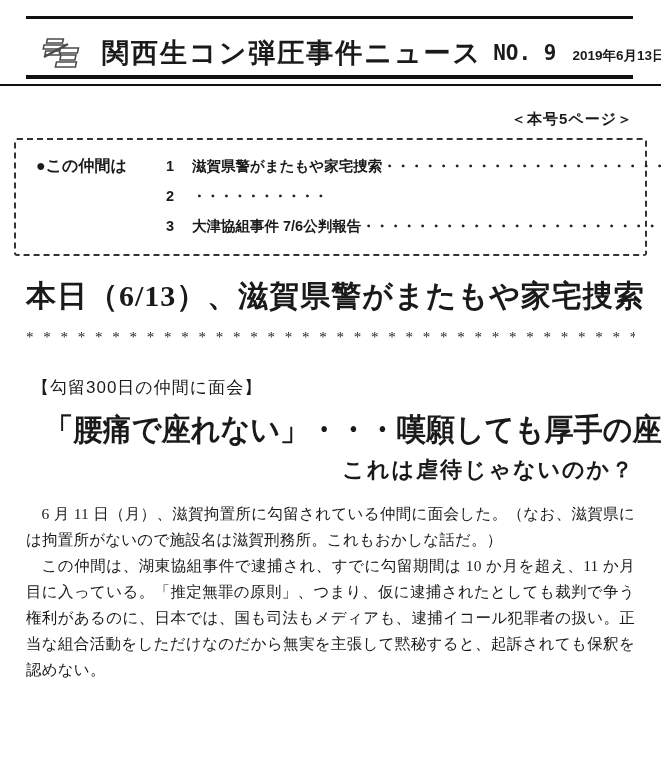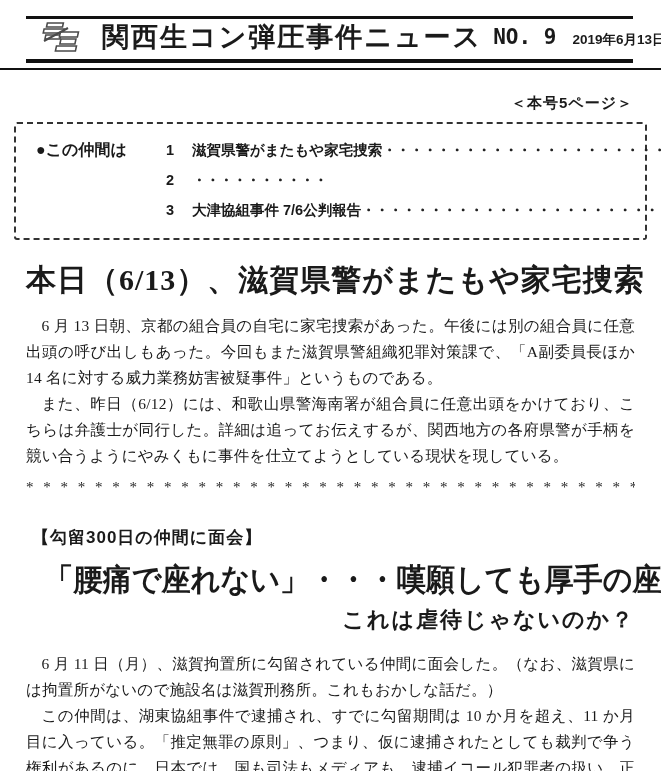--- a/index.html
+++ b/index.html
@@ -3,21 +3,21 @@
 <meta charset="utf-8">
 <style>
   html,body{margin:0;padding:0;background:#e9e9e9;}
   .page{
     width:661px;min-height:771px;background:#ffffff;margin:0 auto;
     box-sizing:border-box;padding:16px 26px 20px 26px;color:#1a1a1a;
     font-family:"Liberation Serif","DejaVu Serif",serif;position:relative;overflow:hidden;
   }
   
   .rule-top{border-top:3px solid #111;margin:0 2px 0 0;}
-  .masthead{display:flex;align-items:center;padding:0 0 3px 12px;}
+  .masthead{display:flex;align-items:center;padding:16px 0 3px 12px;}
   .logo{width:50px;height:34px;flex:0 0 auto;margin-right:14px;}
   .mast-title{
     font-family:"Liberation Sans","DejaVu Sans",sans-serif;font-weight:bold;
     font-size:27px;letter-spacing:2px;white-space:nowrap;
   }
   .mast-issue{
     font-family:"DejaVu Sans Mono","Liberation Mono",monospace;font-weight:bold;
     font-size:21px;margin-left:11px;white-space:nowrap;
   }
   .mast-date{
@@ -51,21 +51,21 @@
     margin:0;font-size:15.5px;line-height:1.68;text-align:justify;
     text-indent:1em;letter-spacing:0.2px;
   }
   
   .star-divider{
     text-align:center;margin:10px 0 0 0;font-size:15px;letter-spacing:3px;
     color:#1f1f1f;white-space:nowrap;overflow:hidden;
   }
   
   .section-label{
-    font-family:"Liberation Sans","DejaVu Sans",sans-serif;font-weight:bold;
+    font-family:"Liberation Sans","DejaVu Sans",sans-serif;font-weight:normal;
     font-size:17px;margin:30px 0 0 6px;letter-spacing:1px;
   }
   .headline2{
     text-align:center;font-weight:bold;font-size:31px;margin:10px 0 0 0;
     transform:scaleX(0.94);transform-origin:center;white-space:nowrap;letter-spacing:0px;
   }
   .subheadline{
     text-align:right;font-family:"Liberation Sans","DejaVu Sans",sans-serif;
     font-weight:bold;font-size:22px;margin:4px 0 16px 0;letter-spacing:2px;
   }
@@ -115,24 +115,20 @@
         <span class="toc-num">3</span>
         <span class="toc-label">大津協組事件 7/6公判報告</span>
         <span class="toc-dots">・・・・・・・・・・・・・・・・・・・・・・・・・・</span>
 
       </div>
     </div>
   </div>
 
   <section>
     <h2 class="headline1">本日（6/13）、滋賀県警がまたもや家宅捜索</h2>
-    <div class="bodytext">
-      <p>6 月 13 日朝、京都の組合員の自宅に家宅捜索があった。午後には別の組合員に任意出頭の呼び出しもあった。今回もまた滋賀県警組織犯罪対策課で、「A副委員長ほか 14 名に対する威力業務妨害被疑事件」というものである。</p>
-      <p>また、昨日（6/12）には、和歌山県警海南署が組合員に任意出頭をかけており、こちらは弁護士が同行した。詳細は追ってお伝えするが、関西地方の各府県警が手柄を競い合うようにやみくもに事件を仕立てようとしている現状を現している。</p>
-    </div>
   </section>
 
   <div class="star-divider">* * * * * * * * * * * * * * * * * * * * * * * * * * * * * * * * * * * *</div>
 
   <section>
     <div class="section-label">【勾留300日の仲間に面会】</div>
     <h2 class="headline2">「腰痛で座れない」・・・嘆願しても厚手の座布団は却下</h2>
     <div class="subheadline">これは虐待じゃないのか？</div>
     <div class="bodytext">
       <p>6 月 11 日（月）、滋賀拘置所に勾留されている仲間に面会した。（なお、滋賀県には拘置所がないので施設名は滋賀刑務所。これもおかしな話だ。）</p>

